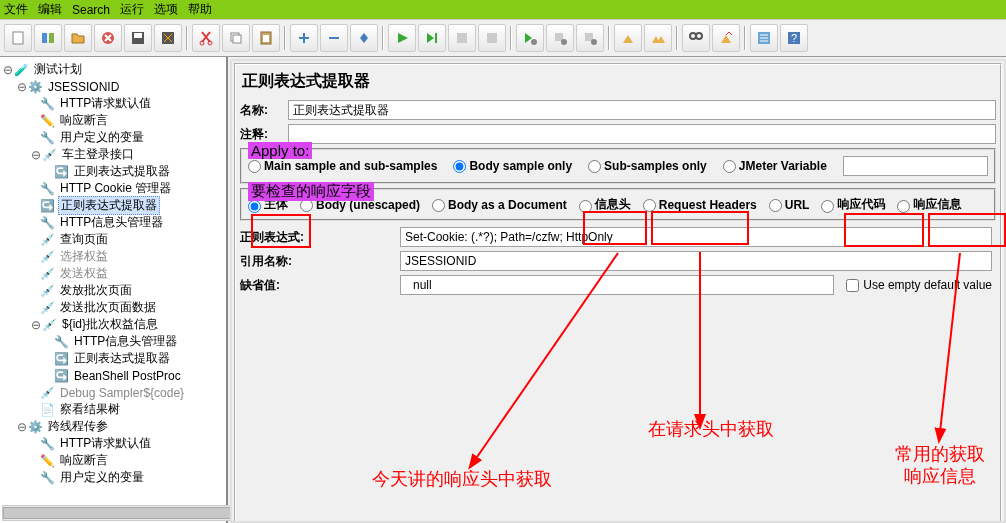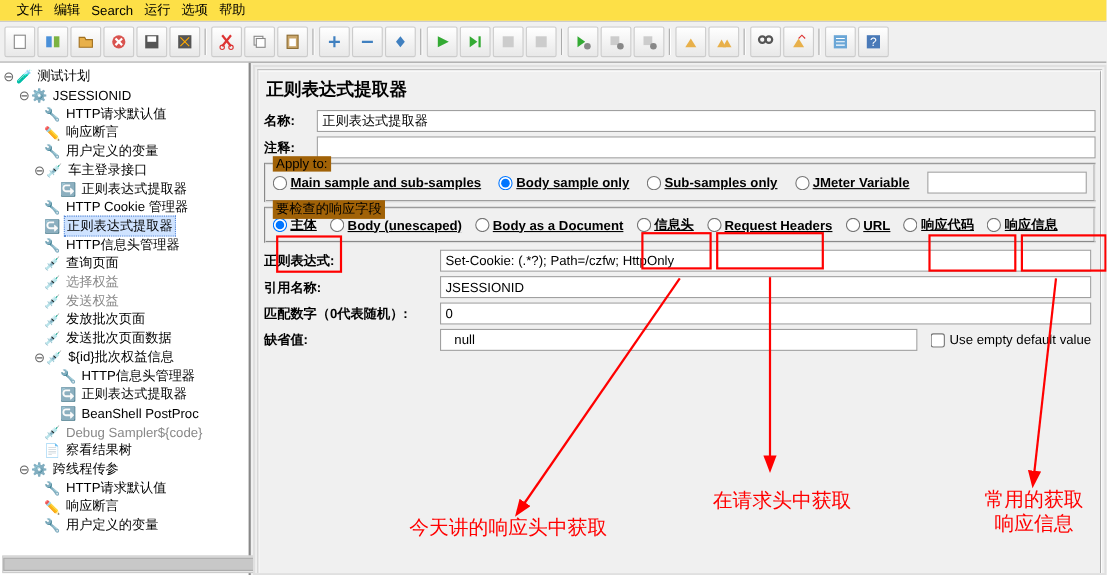--- a/index.html
+++ b/index.html
@@ -1,39 +1,39 @@
 <!DOCTYPE html>
 <html><head>
 <meta charset="utf-8">
 <style>
 * { box-sizing: border-box; margin: 0; padding: 0; }
 body { font-family: "Microsoft YaHei", Arial, sans-serif; font-size: 12px; background: #f0f0f0; width: 1006px; height: 523px; overflow: hidden; position: relative; }
-.menubar { background: #fde047; height: 19px; display: flex; align-items: center; padding: 0 15px; gap: 10px; }
+.menubar { background: #84cc16; height: 19px; display: flex; align-items: center; padding: 0 4px; gap: 10px; }
 .menubar span { cursor: default; }
 .toolbar { background: #f0f0f0; height: 38px; border-top: 1px solid #ccc; border-bottom: 1px solid #999; display: flex; align-items: center; padding: 2px 4px; gap: 2px; }
 .tbtn { width: 28px; height: 28px; border: 1px solid #ccc; background: linear-gradient(#fff,#e8e8e8); border-radius: 2px; display: flex; align-items: center; justify-content: center; }
 .tsep { width: 2px; height: 24px; border-left: 1px solid #aaa; border-right: 1px solid #fff; margin: 0 2px; }
 .main { display: flex; height: 466px; }
 .tree { width: 228px; background: #fff; border-right: 2px solid #888; overflow: auto; padding: 4px 0; }
 .tnode { display: flex; align-items: center; height: 17px; white-space: nowrap; cursor: default; }
 .thandle { width: 12px; text-align: center; color: #666; }
 .ticon { width: 16px; height: 16px; display: inline-flex; align-items: center; justify-content: center; margin-right: 2px; }
 .tlabel { padding: 0 2px; text-align: center; }
 .tlabel.sel { background: #cfe3ff; border: 1px dotted #5a8ad6; }
 .tlabel.grey { color: #888; }
 .content { flex: 1; background: #f0f0f0; border: 2px solid #e0e0e0; margin: 2px 0 0 2px; overflow: hidden; position: relative; }
 .content-inner { border: 2px groove #fff; margin: 2px; padding: 4px; height: 100%; }
 h2.title { font-size: 16px; font-weight: bold; margin: 2px 2px 8px 2px; }
 .row { display: flex; align-items: center; margin-bottom: 4px; }
 .row label.lab { width: 48px; font-weight: bold; text-align: left; }
 .row input.wide { flex: 1; height: 20px; border: 1px solid #a0a0a0; padding: 0 4px; font-size: 12px; background: #fff; }
 .group { border: 2px groove #ddd; margin: 4px 0; padding: 6px; position: relative; }
-.group .gtitle { position: absolute; top: -8px; left: 6px; background: #a16207; padding: 0 3px; font-size: 12px; }
+.group .gtitle { position: absolute; top: -8px; left: 6px; background: #d946ef; padding: 0 3px; font-size: 15px; }
 .radios { display: flex; gap: 16px; align-items: center; flex-wrap: wrap; }
-.radio { display: flex; align-items: center; gap: 3px; text-decoration: underline; }
+.radio { display: flex; align-items: flex-end; gap: 3px; }
 .radio input { margin: 0; }
 .radio label { font-weight: bold; }
 .fields { display: table; width: 100%; margin-top: 4px; }
 .frow { display: table-row; }
 .frow > div { display: table-cell; padding: 2px 4px 2px 0; vertical-align: middle; }
 .frow .flab { font-weight: bold; width: 160px; }
 .frow input[type=text] { width: 100%; height: 20px; border: 1px solid #a0a0a0; padding: 0 4px; font-size: 12px; background: #fff; }
 .frow .chkrow { display: flex; align-items: center; }
 .frow .chkrow input[type=text] { flex: 1; margin-right: 12px; padding-left: 12px; }
 .redbox { position: absolute; border: 2px solid red; pointer-events: none; }
@@ -394,24 +394,20 @@
       <div class="fields">
         <div class="frow">
             <div class="flab">正则表达式:</div>
             <div><input type="text" value="Set-Cookie: (.*?); Path=/czfw; HttpOnly" style=""></div>
           </div>
         <div class="frow">
             <div class="flab">引用名称:</div>
             <div><input type="text" value="JSESSIONID" style=""></div>
           </div>
         <div class="frow">
-            <div class="flab">匹配数字（0代表随机）:</div>
-            <div><input type="text" value="0" style=""></div>
-          </div>
-        <div class="frow">
             <div class="flab">缺省值:</div>
             <div class="chkrow">
               <input type="text" value="null" style="">
               <input type="checkbox" style="">
               <label style="margin-left:4px">Use empty default value</label>
             </div>
           </div>
       </div>
     </div>
   </div>
@@ -428,15 +424,15 @@
       <marker id="ah" markerWidth="10" markerHeight="10" refX="2" refY="3" orient="auto">
         <path d="M0,0 L0,6 L8,3 z" fill="red"></path>
       </marker>
     </defs>
   <line x1="618" y1="253" x2="475" y2="460" stroke="red" stroke-width="2" marker-end="url(#ah)"></line>
   <line x1="700" y1="252" x2="700" y2="418" stroke="red" stroke-width="2" marker-end="url(#ah)"></line>
   <line x1="960" y1="253" x2="940" y2="432" stroke="red" stroke-width="2" marker-end="url(#ah)"></line>
 </svg>
 
 <div class="anno" style="left:372px;top:468px">今天讲的响应头中获取</div>
-<div class="anno" style="left:648px;top:444px">在请求头中获取</div>
+<div class="anno" style="left:648px;top:418px">在请求头中获取</div>
 <div class="anno" style="left:895px;top:443px;white-space:pre">常用的获取
 响应信息</div>
 
 </body></html>

